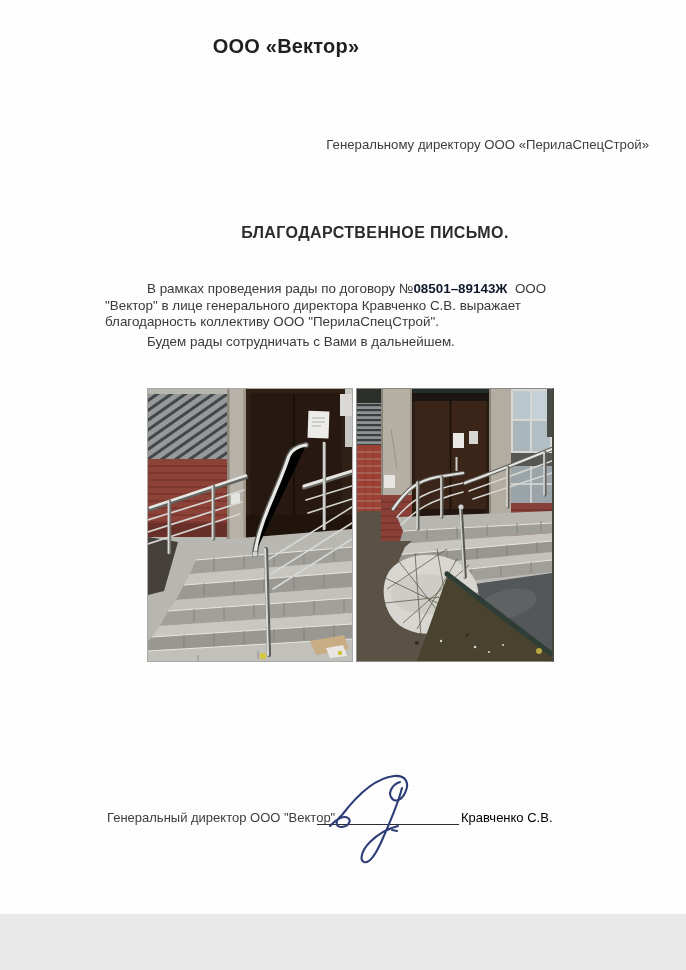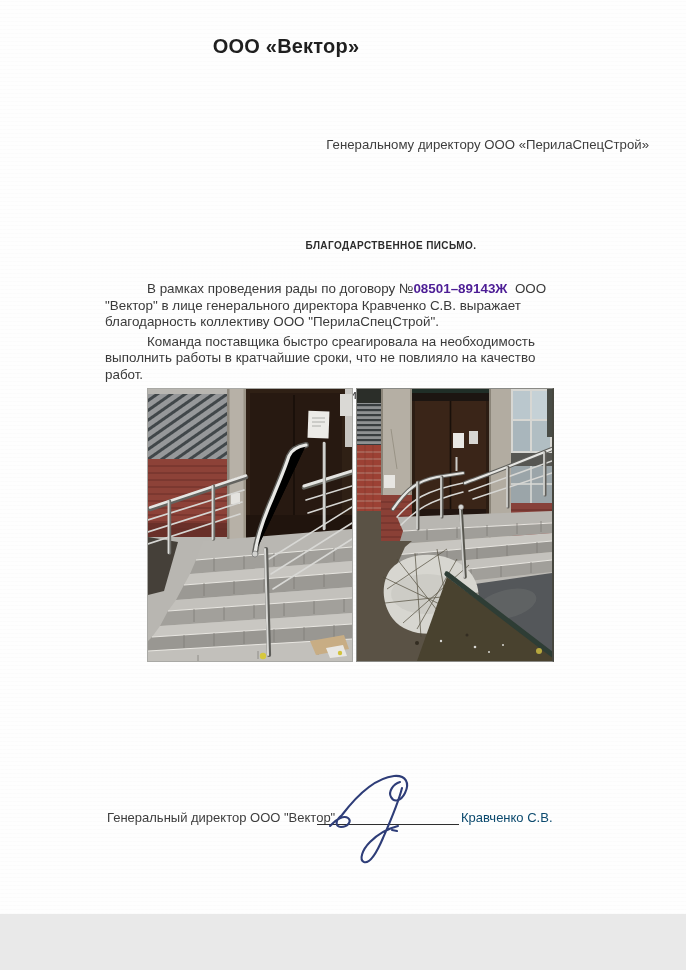--- a/index.html
+++ b/index.html
@@ -20,43 +20,43 @@
   .company-title{
     position:absolute; top:35px; left:286px; transform:translateX(-50%);
     font-size:20px; font-weight:700; color:var(--title_ink); letter-spacing:.2px; white-space:nowrap; margin:0;
   }
   .recipient{
     position:absolute; top:136px; right:37px; text-align:center;
     font-size:13.2px; line-height:18px; color:#3d3d3d; white-space:nowrap;
   }
   .letter-heading{
     position:absolute; top:224px; left:375px; transform:translateX(-50%);
-    font-size:10px; font-weight:700; letter-spacing:.4px; color:#2c2c2c; white-space:nowrap; margin:16px;
+    font-size:16px; font-weight:700; letter-spacing:.4px; color:#2c2c2c; white-space:nowrap; margin:0;
   }
   .body-text{
     position:absolute; top:281px; left:105px; width:470px;
     font-size:13.4px; line-height:16.6px; color:var(--ink);
   }
   .body-text p{margin:0 0 3px; text-indent:42px;}
-  .contract-no{font-weight:700; color:#4c1d95;}
+  .contract-no{font-weight:700; color:#0f172a;}
   .photos-row{
     position:absolute; top:388px; left:147px; display:flex; gap:3px;
   }
   .photo{display:block;}
   .photo-left{border:1px solid #a9a9a5;}
   .photo-right{border:1px solid #8a8a86; border-right:2px solid #47473f;}
   .signature-row-label{
     position:absolute; top:810px; left:107px; font-size:13px; color:#3d3d3d; white-space:nowrap;
   }
   .signature-line{
     position:absolute; top:824px; left:317px; width:142px; height:0;
     border-top:1px solid var(--rule);
   }
   .signatory-name{
-    position:absolute; top:810px; left:461px; font-size:13px; color:#0c4a6e; white-space:nowrap;
+    position:absolute; top:810px; left:461px; font-size:13px; color:#000000; white-space:nowrap;
   }
   .handwritten{
     position:absolute; top:770px; left:322px; width:125px; height:96px;
   }
   .sig-stroke{stroke:var(--sig_ink); fill:none; stroke-width:2.1; stroke-linecap:round;}
 </style>
 </head>
 <body>
 
 <div class="page">
@@ -64,21 +64,20 @@
   <h1 class="company-title">ООО «Вектор»</h1>
 
   <div class="recipient">
     <div>Генеральному директору ООО «ПерилаСпецСтрой»</div>
   </div>
 
   <h2 class="letter-heading">БЛАГОДАРСТВЕННОЕ ПИСЬМО.</h2>
 
   <div class="body-text">
     <p><span>В рамках проведения рады по договору №</span><span class="contract-no">08501–89143Ж</span><span>&nbsp; ООО "Вектор" в лице генерального директора Кравченко С.В. выражает благодарность коллективу ООО "ПерилаСпецСтрой".</span></p>
-    <p>Команда поставщика быстро среагировала на необходимость выполнить работы в кратчайшие сроки, что не повлияло на качество работ.</p>
     <p>Будем рады сотрудничать с Вами в дальнейшем.</p>
   </div>
 
   <div class="photos-row">
 
     <svg class="photo photo-left" width="204" height="272" viewBox="0 0 204 272" xmlns="http://www.w3.org/2000/svg">
       <defs>
         <pattern id="dg" width="8" height="8" patternUnits="userSpaceOnUse" patternTransform="rotate(55)">
           <rect width="8" height="8" fill="#96989a"></rect>
             <rect width="3" height="8" fill="#41474a"></rect>

